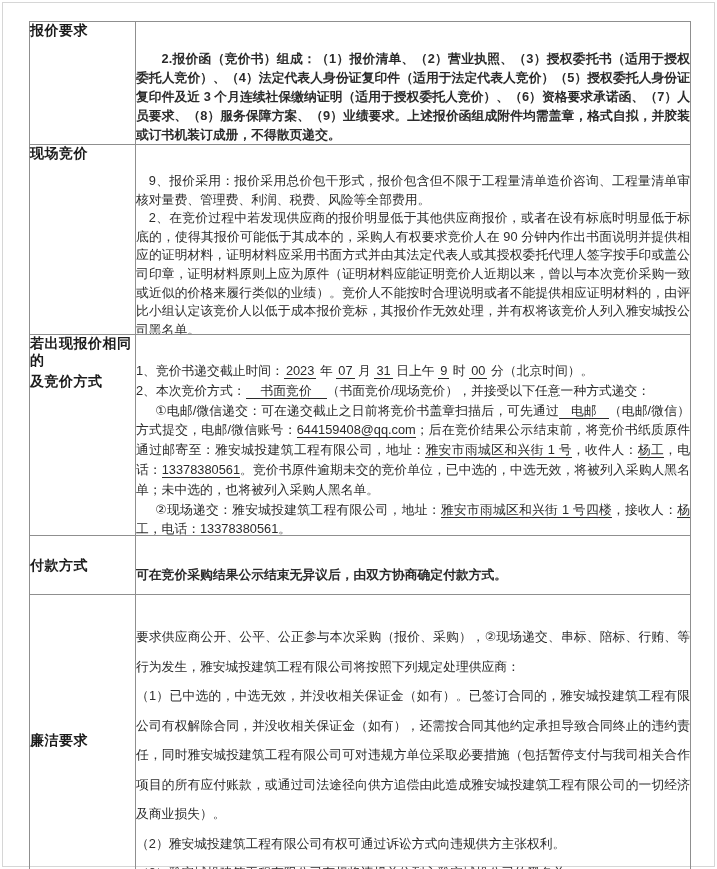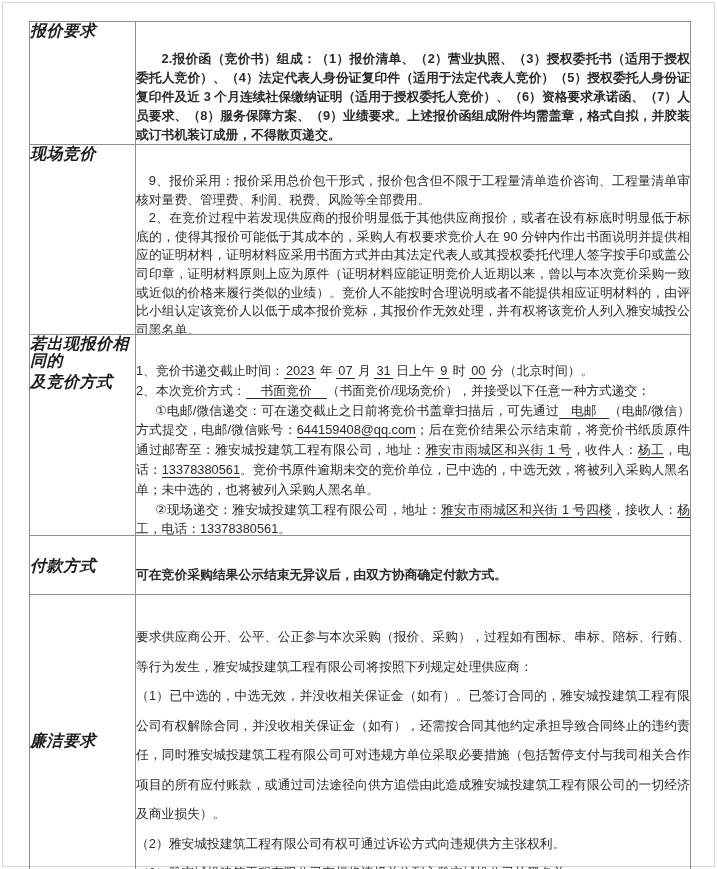--- a/index.html
+++ b/index.html
@@ -22,23 +22,22 @@
   }
   table.doc{
     position:absolute;left:29px;top:21px;width:662px;
     border-collapse:collapse;table-layout:fixed;
   }
   table.doc td{
     border:1px solid var(--border);
     vertical-align:top;padding:0;
   }
   td.label{
-    font-weight:bold;font-size:16px;color:var(--label-ink);
+    font-weight:bold;font-size:14px;color:var(--label-ink);
     padding:9px 2px 2px 11px;
-    font-style:italic;
   }
   td.label.mid{vertical-align:middle;padding-top:0;padding-bottom:0;}
   .label-line{line-height:17px;letter-spacing:0.5px;}
   .label-line-gap{margin-top:4px;}
   td.content{padding:0 16px 0 10px;font-size:12.8px;}
   .cwrap{overflow:hidden;box-sizing:border-box;margin-top:23px;}
   .para{text-align:justify;}
   
   .r1 .para{line-height:19px;font-weight:600;}
   .r1 .cwrap{padding-top:4px;}
@@ -111,21 +110,21 @@
             <div class="para"><span>可在竞价采购结果公示结束无异议后，由双方协商确定付款方式。</span></div>
           </div>
         </td>
       </tr>
       <tr style="height: 270px;">
         <td class="label mid">
           <div class="label-line">廉洁要求</div>
         </td>
         <td class="content r6">
           <div class="cwrap" style="height: 268px;">
-            <div class="para"><span>要求供应商公开、公平、公正参与本次采购（报价、采购），过程如有围标、串标、陪标、行贿、等行为发生，雅安城投建筑工程有限公司将按照下列规定处理供应商：</span></div>
+            <div class="para"><span>要求供应商公开、公平、公正参与本次采购（报价、采购），②现场递交、串标、陪标、行贿、等行为发生，雅安城投建筑工程有限公司将按照下列规定处理供应商：</span></div>
             <div class="para"><span>（1）已中选的，中选无效，并没收相关保证金（如有）。已签订合同的，雅安城投建筑工程有限公司有权解除合同，并没收相关保证金（如有），还需按合同其他约定承担导致合同终止的违约责任，同时雅安城投建筑工程有限公司可对违规方单位采取必要措施（包括暂停支付与我司相关合作项目的所有应付账款，或通过司法途径向供方追偿由此造成雅安城投建筑工程有限公司的一切经济及商业损失）。</span></div>
             <div class="para"><span>（2）雅安城投建筑工程有限公司有权可通过诉讼方式向违规供方主张权利。</span></div>
             <div class="para"><span>（8）雅安城投建筑工程有限公司有权将违规单位列入雅安城投公司的黑名单。</span></div>
           </div>
         </td>
       </tr>
     </tbody>
 </table>
 
 </body></html>

